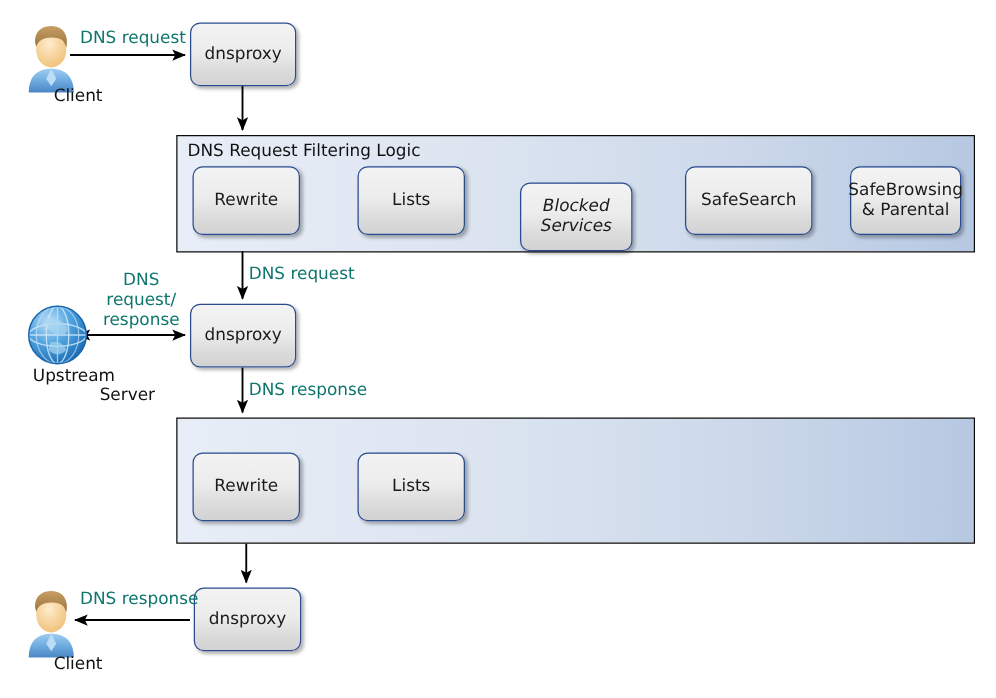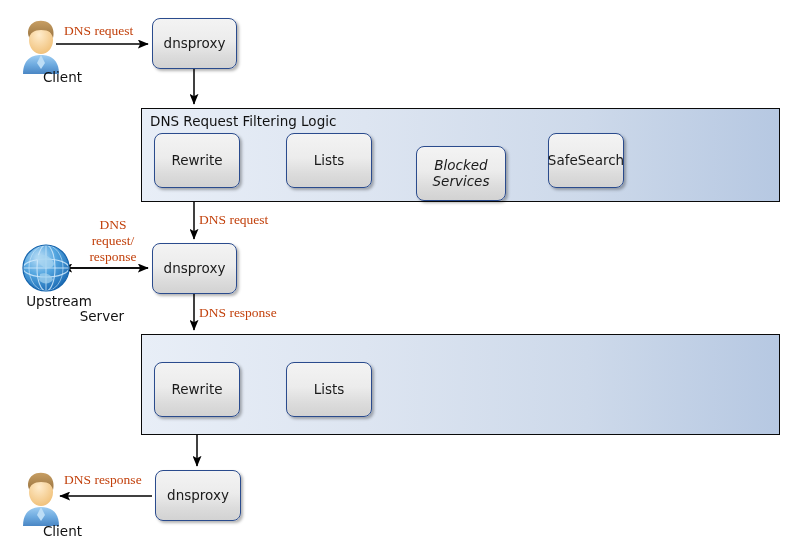--- a/index.html
+++ b/index.html
@@ -47,24 +47,23 @@
     position: absolute;
     font-size: 13.5px;
     color: #111;
     white-space: nowrap;
   }
 
   
   .elabel {
     position: absolute;
     font-size: 13.5px;
-    color: #c2410c;
+    color: #0f766e;
     white-space: nowrap;
     line-height: 1.15;
-    font-family: Liberation Serif, serif;
   }
   .elabel.ctr { text-align: center; }
 
   
   .actor-label {
     position: absolute;
     font-size: 13.5px;
     color: #111;
     text-align: right;
     line-height: 1.15;
@@ -127,22 +126,28 @@
   </div>
   <div class="node" style="left:286px; top:133px; width:86px; height:55px;">
     <span>Lists</span>
   </div>
   <div class="node" style="left:416px; top:146px; width:90px; height:55px;font-style:italic;">
     <div>
       <span>Blocked</span>
       <span>Services</span>
     </div>
   </div>
-  <div class="node" style="left:548px; top:133px; width:76px; height:55px;">
+  <div class="node" style="left:548px; top:133px; width:102px; height:55px;">
     <span>SafeSearch</span>
+  </div>
+  <div class="node" style="left:680px; top:133px; width:89px; height:55px;">
+    <div>
+      <span>SafeBrowsing</span>
+      <span>&amp; Parental</span>
+    </div>
   </div>
 
   <div class="panel" style="left:141px; top:334px; width:639px; height:101px;"></div>
 
   <div class="node" style="left:154px; top:362px; width:86px; height:55px;">
     <span>Rewrite</span>
   </div>
   <div class="node" style="left:286px; top:362px; width:86px; height:55px;">
     <span>Lists</span>
   </div>

